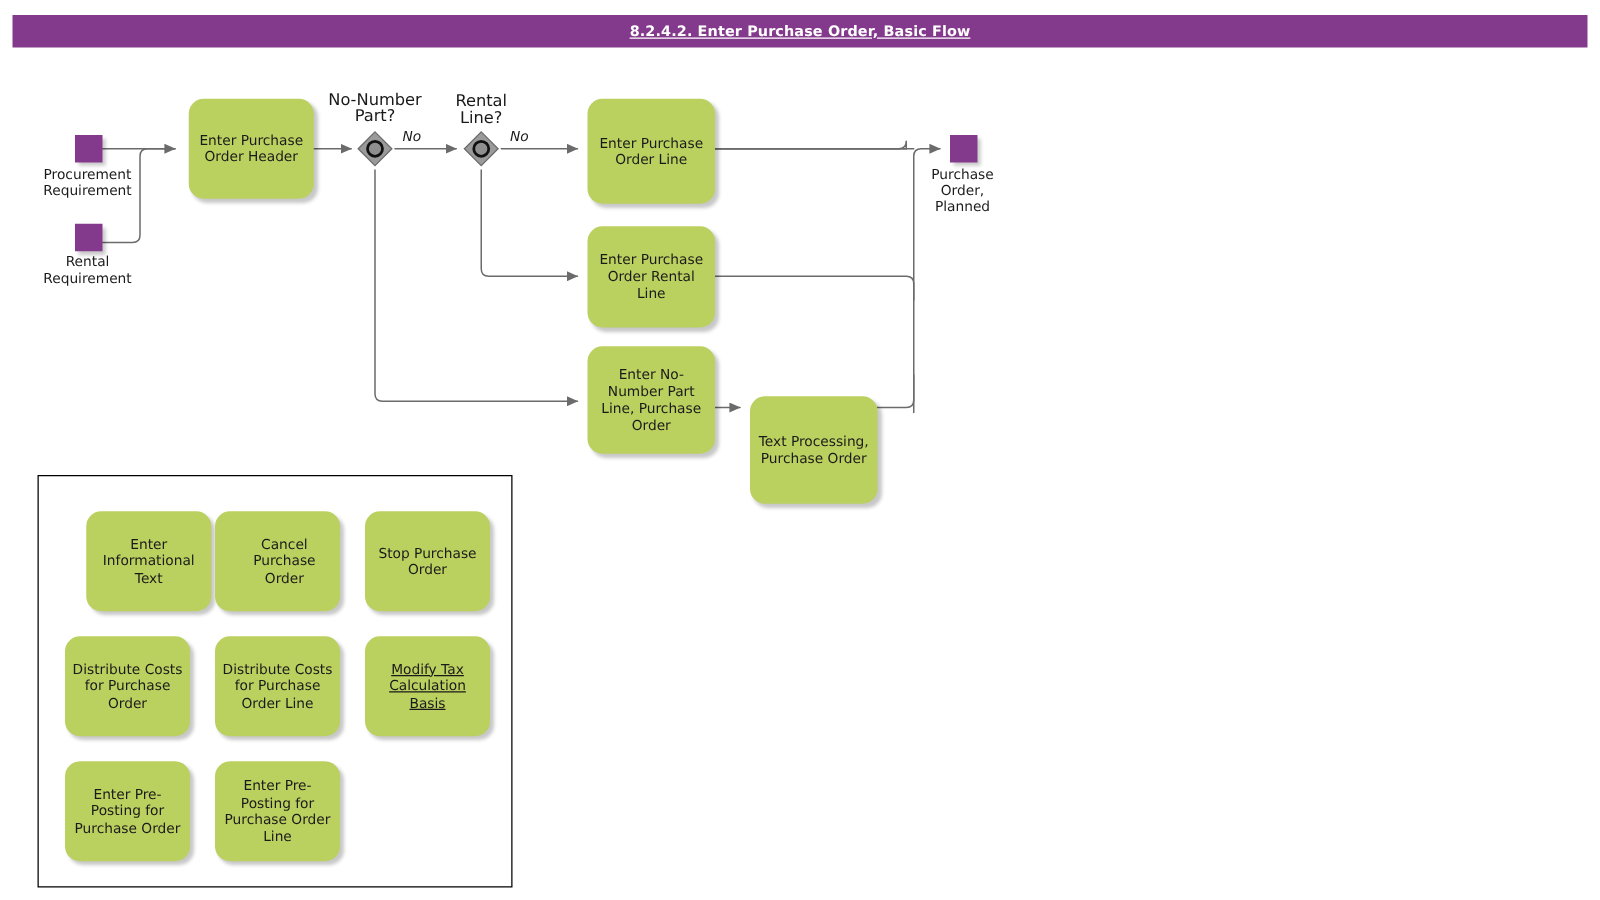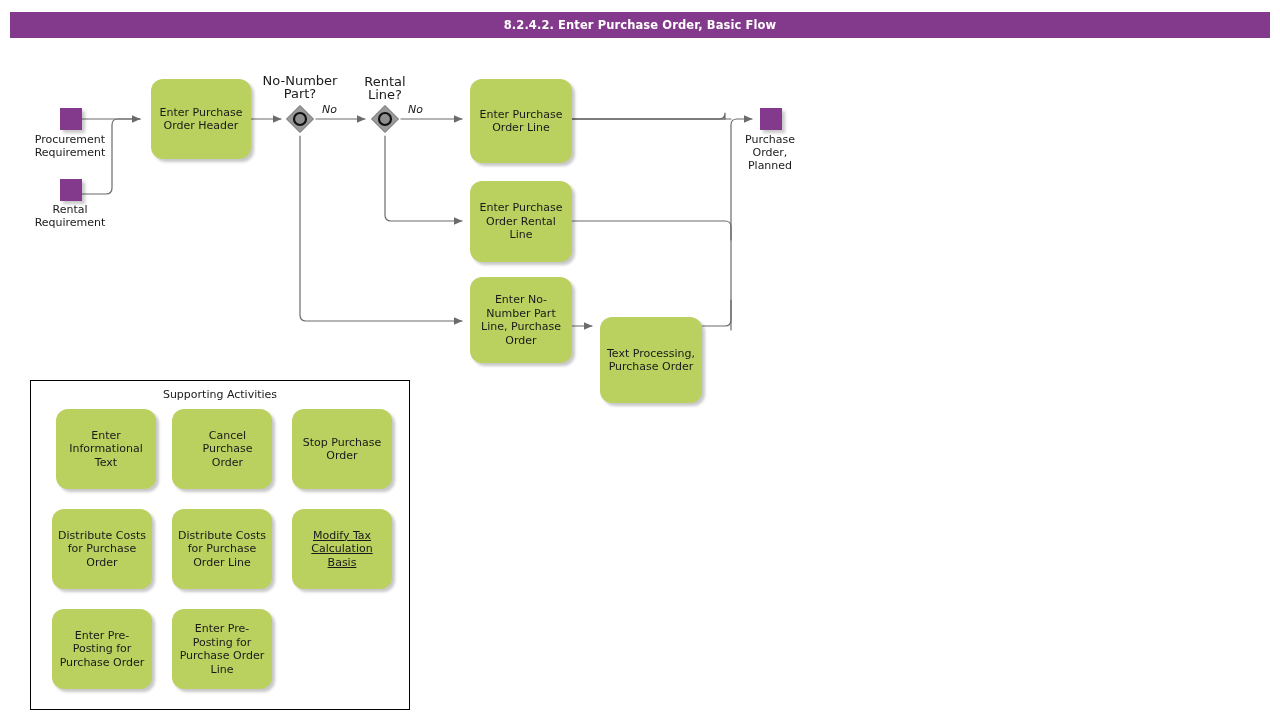--- a/index.html
+++ b/index.html
@@ -27,20 +27,21 @@
     width: 1260px;
     height: 26px;
     background: #843a8c;
     color: #ffffff;
     font-size: 11.5px;
     font-weight: bold;
     display: flex;
     align-items: center;
     justify-content: center;
     letter-spacing: 0.1px;
+    text-decoration: underline;
   }
 
   
   #connectors {
     position: absolute;
     left: 0;
     top: 0;
     width: 1280px;
     height: 720px;
     pointer-events: none;
@@ -220,23 +221,22 @@
 
   <div class="flow-label" style="left:322px; top:103px;">No</div>
   <div class="flow-label" style="left:408px; top:103px;">No</div>
 
   <div class="evt-square" style="left:760px; top:108px;"></div>
   <div class="evt-label" style="left:720px; top:133px; width:100px;">Purchase
 Order,
 Planned</div>
 
   <div id="support-group">
-    <div id="support-title">Supporting Activities</div>
-
-    <div class="task" style="left:25px; top:28px; width:100px; height:80px;">Enter
+
+    <div class="task" style="left:38px; top:28px; width:100px; height:80px;">Enter
 Informational
 Text</div>
     <div class="task" style="left:141px; top:28px; width:100px; height:80px;padding-left:17px;">Cancel Purchase
 Order</div>
     <div class="task" style="left:261px; top:28px; width:100px; height:80px;">Stop Purchase
 Order</div>
 
     <div class="task" style="left:21px; top:128px; width:100px; height:80px;">Distribute Costs
 for Purchase
 Order</div>

